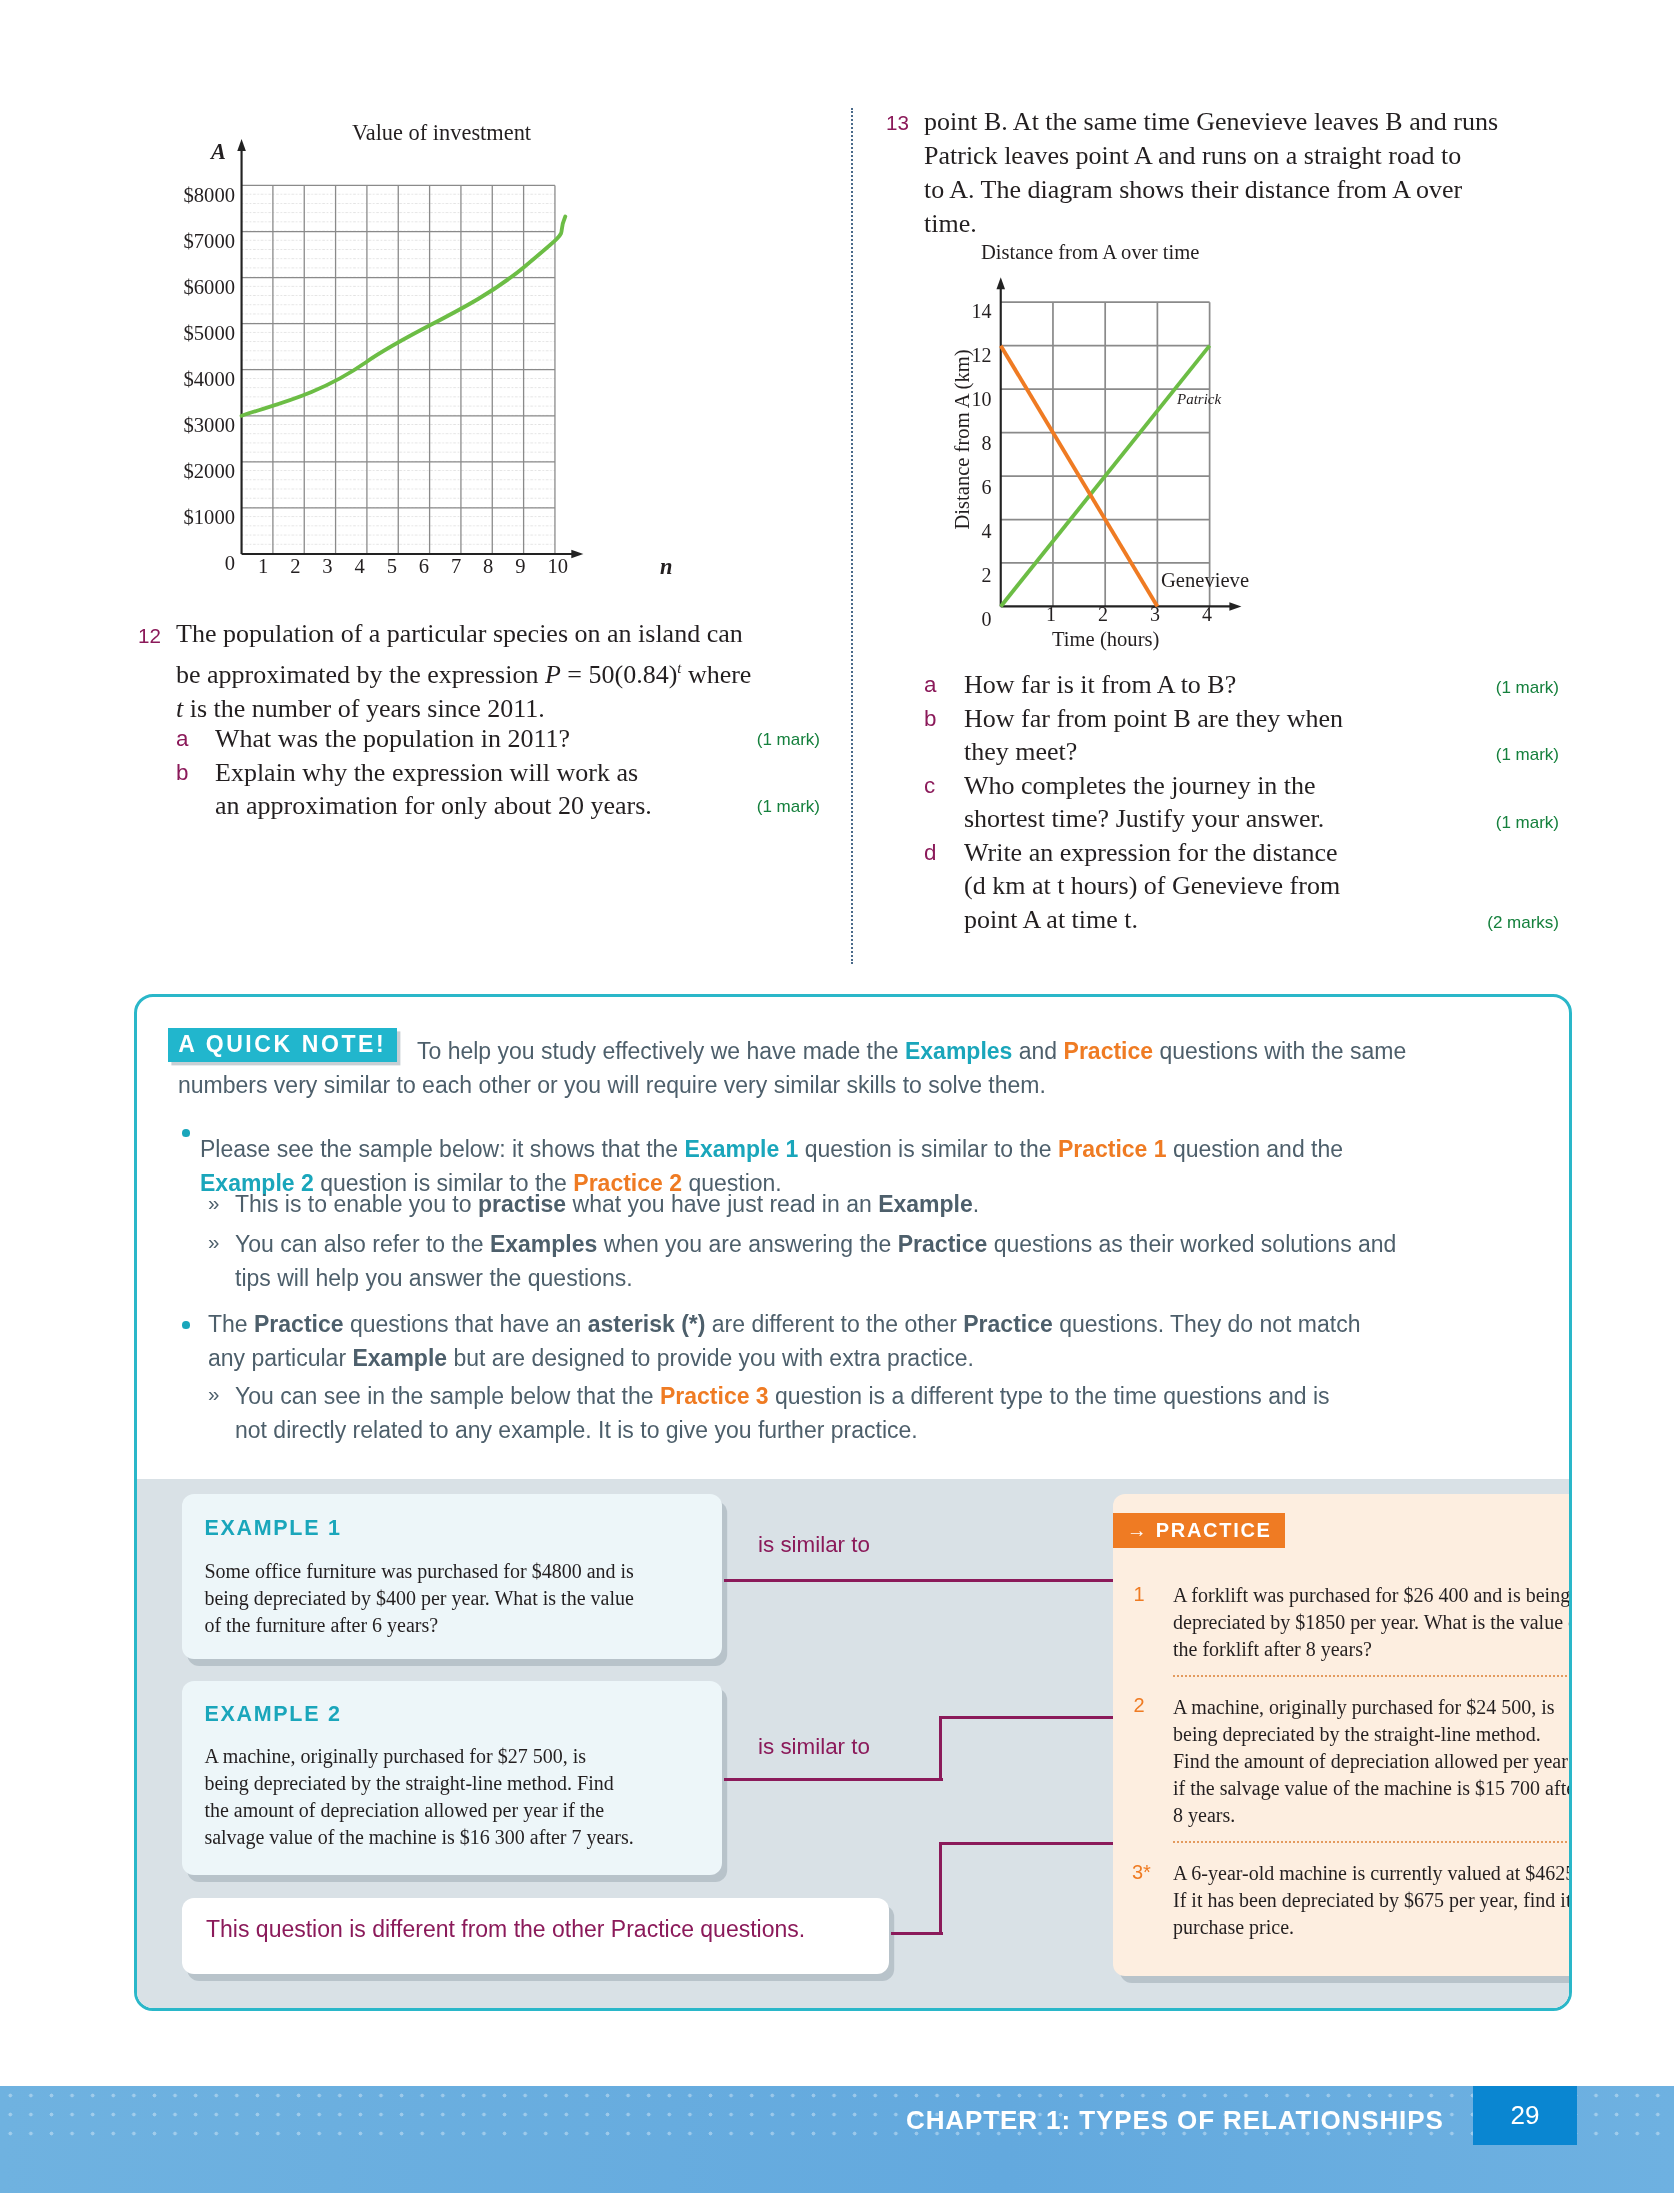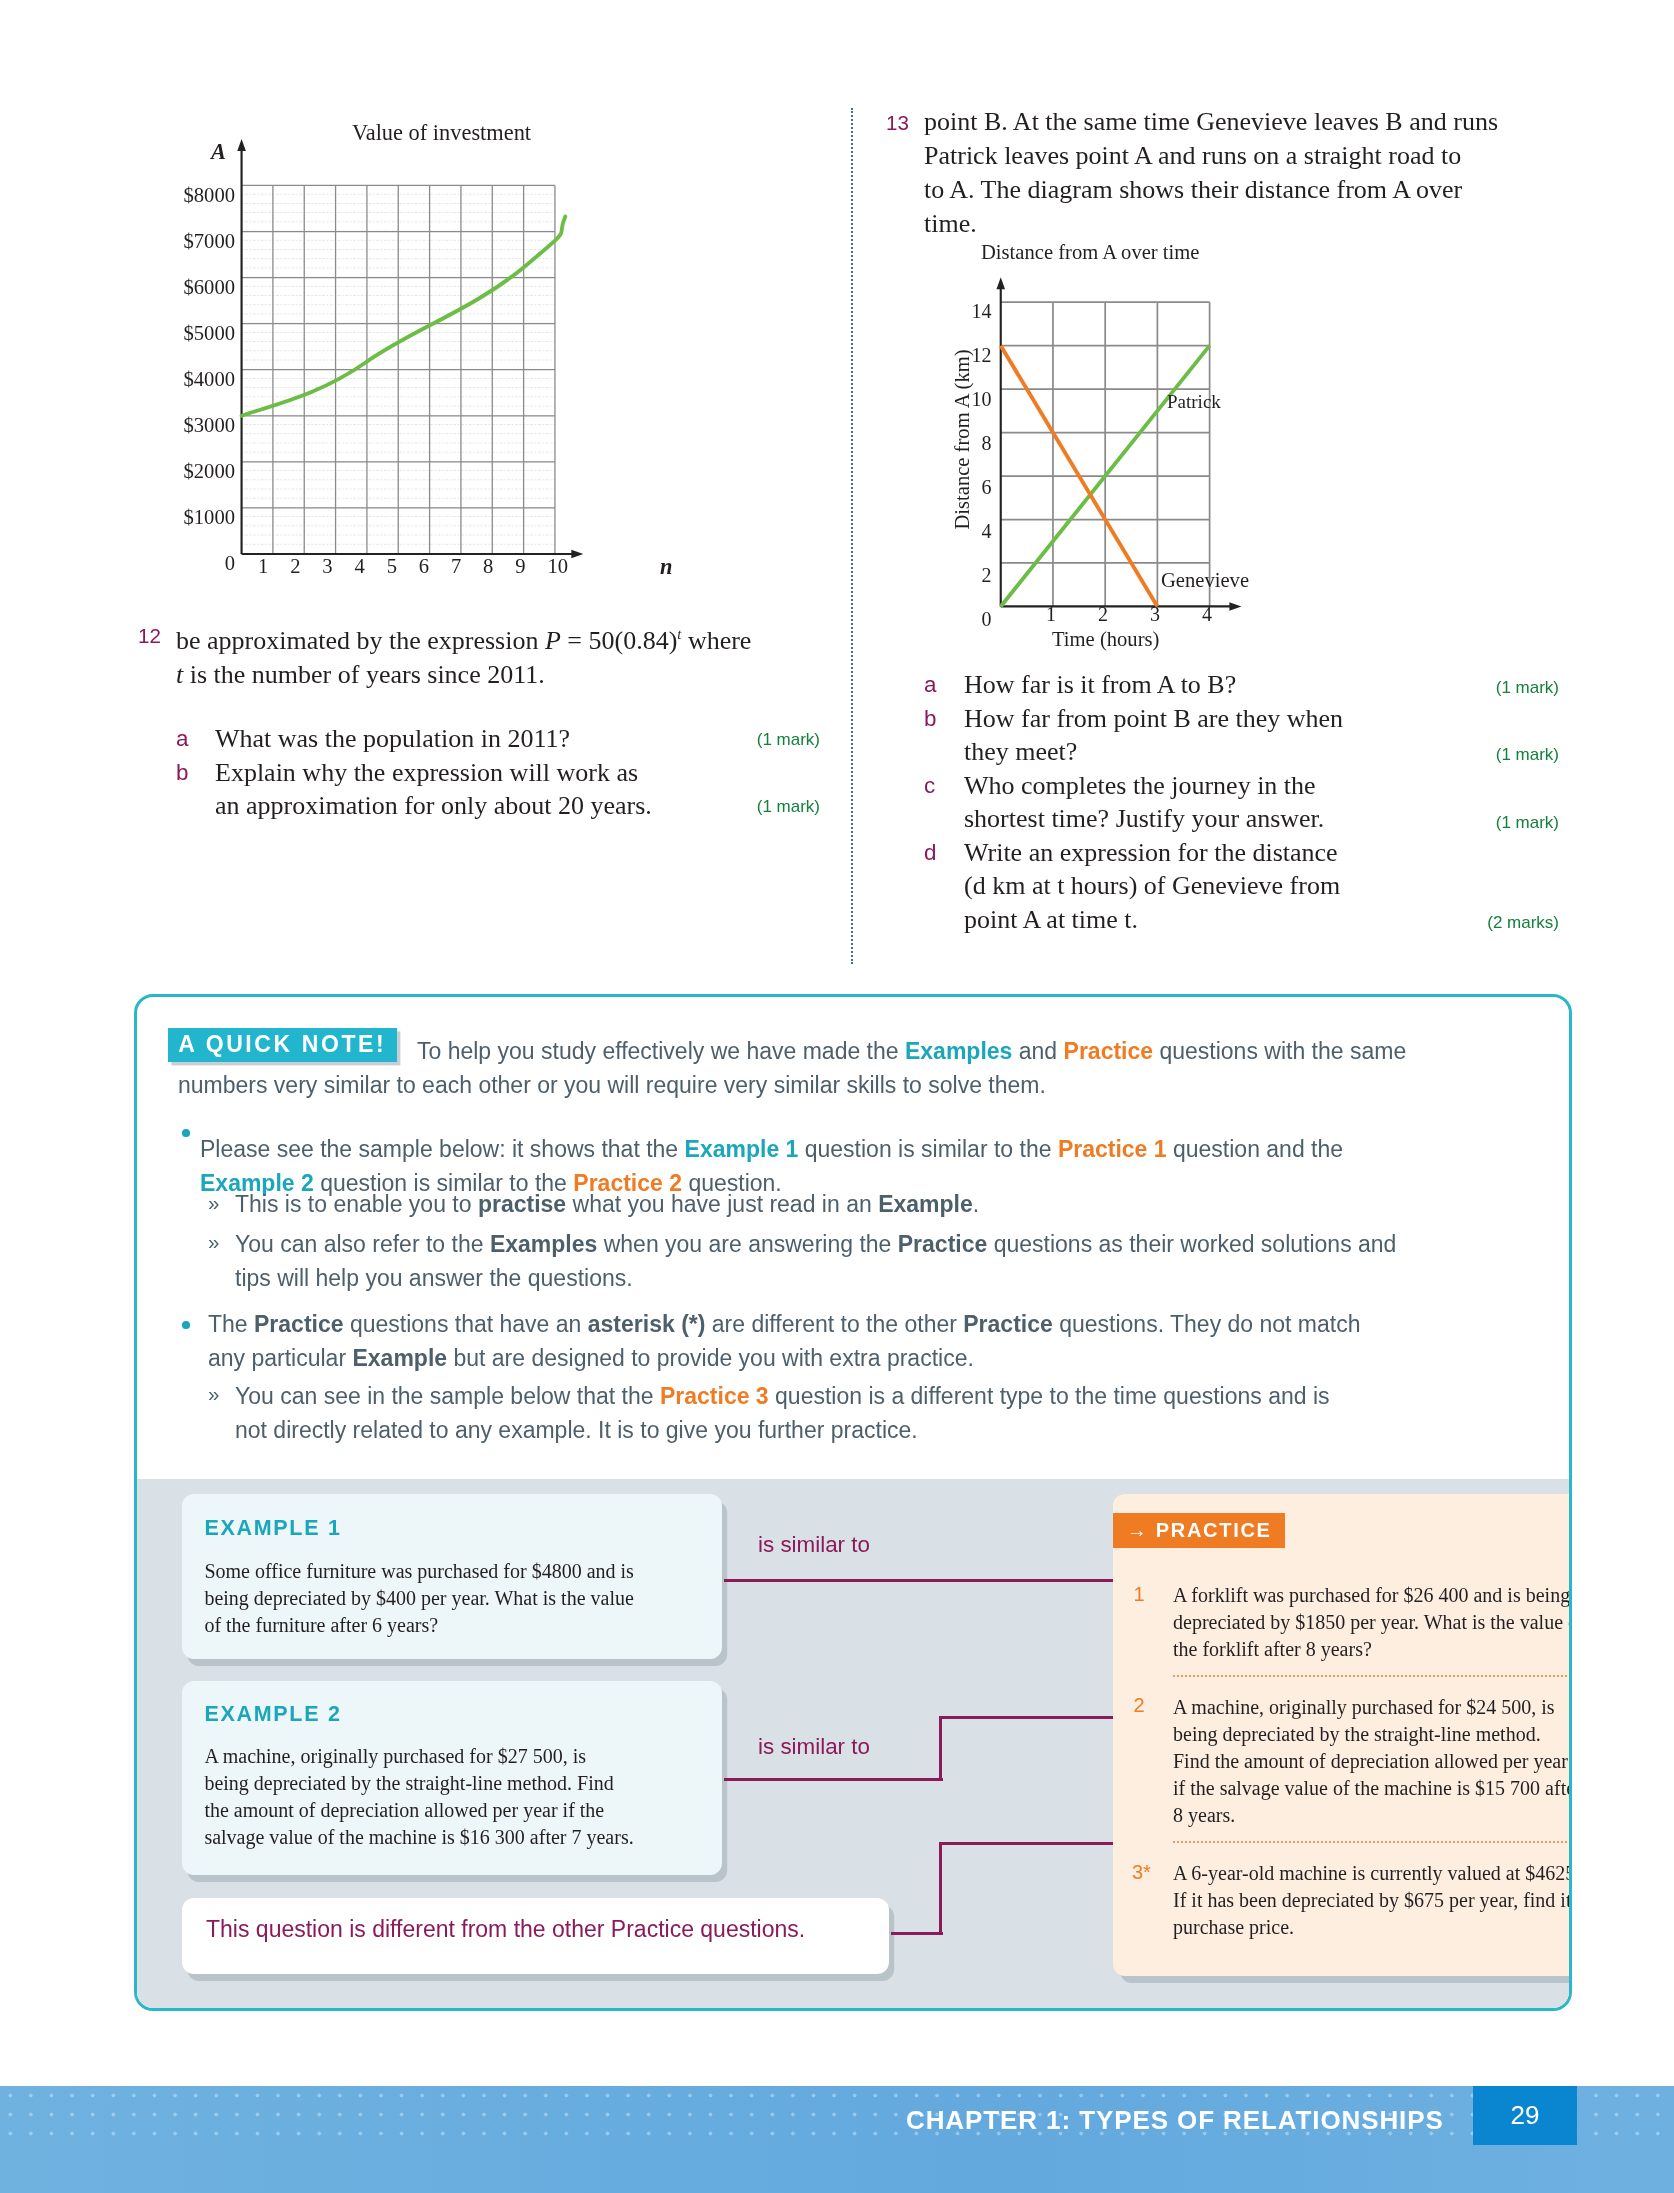--- a/index.html
+++ b/index.html
@@ -108,20 +108,21 @@
     <span>7</span>
     <span>8</span>
     <span>9</span>
     <span>10</span>
   </div>
 </div>
 
 <div class="abs" style="left:138px;top:617px;width:688px;height:206px;">
   <span class="qnum abs" style="left:0;top:6.9px;">12</span>
   <div class="qtext abs" style="left:38px;top:0;width:654px;">
+    <div>The population of a particular species on an island can</div>
     <div><span>be approximated by the expression </span><i>P</i><span> = 50(0.84)</span><sup style="font-style:italic;font-size:14.6px;">t</sup><span> where</span></div>
     <div><i>t</i><span> is the number of years since 2011.</span></div>
   </div>
   <span class="part-letter" style="left:38px;top:109px;">a</span>
   <span class="part-text" style="left:77px;top:105px;">What was the population in 2011?</span>
   <span class="mark" style="left:602px;top:113px;width:80px;">(1 mark)</span>
   <span class="part-letter" style="left:38px;top:143px;">b</span>
   <span class="part-text" style="left:77px;top:139px;">Explain why the expression will work as</span>
   <span class="part-text" style="left:77px;top:172px;">an approximation for only about 20 years.</span>
   <span class="mark" style="left:602px;top:180px;width:80px;">(1 mark)</span>
@@ -174,21 +175,21 @@
     <div>6</div>
     <div>4</div>
     <div>2</div>
     <div>0</div>
   </div>
   <div class="abs serif" style="left:108px;top:364px;font-size:20px;">1</div>
   <div class="abs serif" style="left:160px;top:364px;font-size:20px;">2</div>
   <div class="abs serif" style="left:212px;top:364px;font-size:20px;">3</div>
   <div class="abs serif" style="left:264px;top:364px;font-size:20px;">4</div>
   <div class="abs serif" style="left:114px;top:389px;font-size:20.6px;">Time (hours)</div>
-  <div class="abs serif" style="left:229px;top:152px;font-size:19px;">Patrick</div>
+  <div class="abs serif" style="left:239px;top:152px;font-size:15px;font-style:italic;">Patrick</div>
   <div class="abs serif" style="left:223px;top:330px;font-size:20.6px;">Genevieve</div>
 </div>
 
 <div class="abs" style="left:924px;top:668px;width:654px;height:275px;">
   <span class="part-letter" style="left:0;top:4.3px;">a</span>
   <span class="part-text" style="left:40px;top:0;">How far is it from A to B?</span>
   <span class="mark" style="left:551px;top:10.3px;width:84px;">(1 mark)</span>
 
   <span class="part-letter" style="left:0;top:38px;">b</span>
   <span class="part-text" style="left:40px;top:34px;">How far from point B are they when</span>

